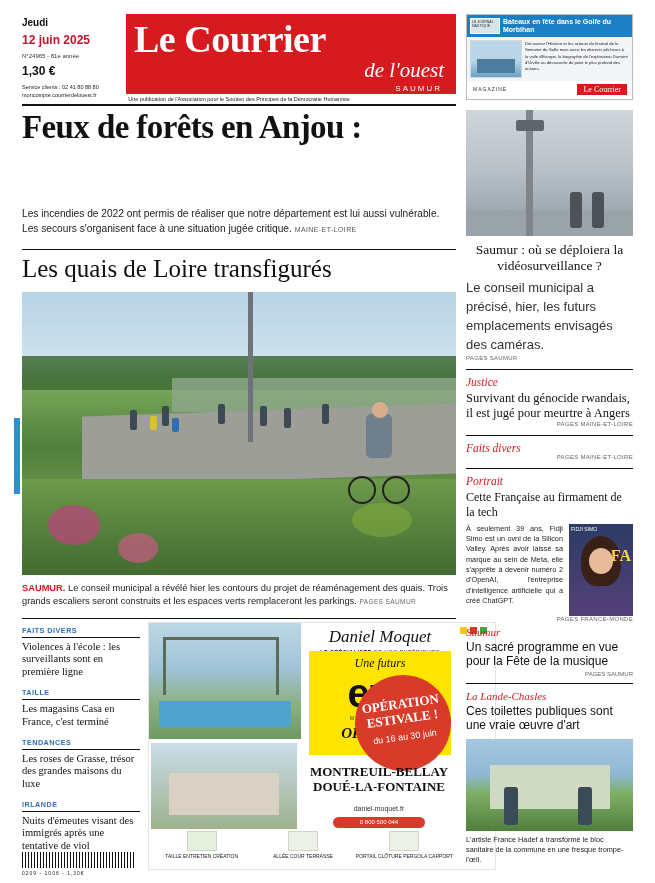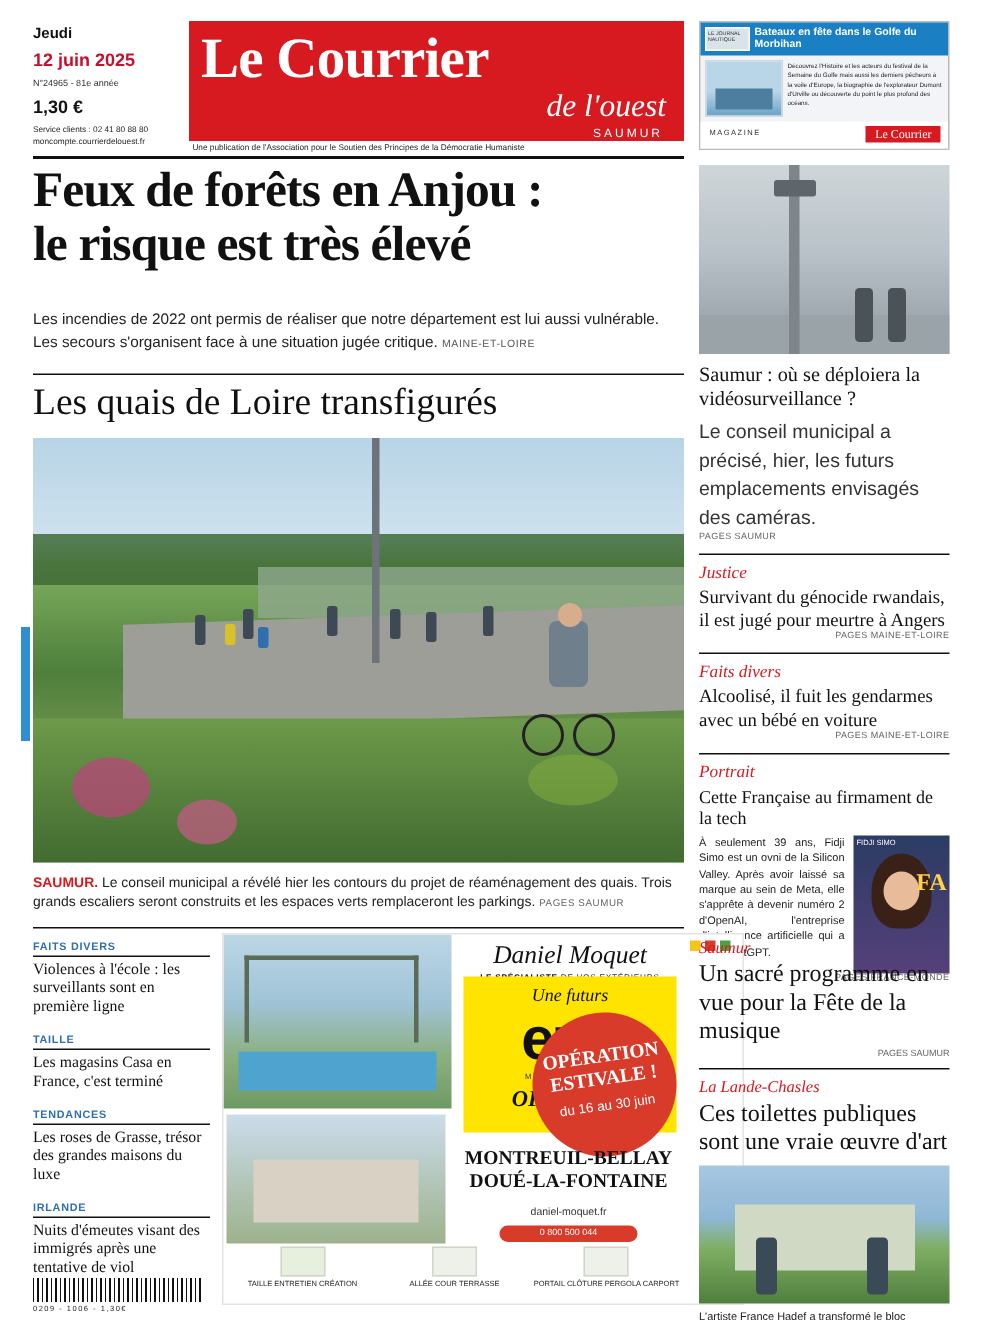--- a/index.html
+++ b/index.html
@@ -98,21 +98,21 @@
   .photocap .pages { font-size:6.5px; color:#666; letter-spacing:.4px; }
   .rule-low { position:absolute; left:22px; top:618px; width:434px; height:1px; background:#111; }
 
   
   .rcol { position:absolute; left:466px; top:110px; width:167px; }
   .rphoto { width:167px; height:126px; background:linear-gradient(#cfd6da 0%, #b9c2c8 46%, #8f9aa0 100%); position:relative; overflow:hidden; }
   .rphoto .rpole { position:absolute; left:60px; top:0; width:7px; height:126px; background:#7e868c; }
   .rphoto .cam { position:absolute; left:50px; top:10px; width:28px; height:11px; background:#5e666c; border-radius:2px; }
   .rphoto .rp { position:absolute; bottom:8px; width:12px; height:36px; background:#4c5358; border-radius:3px; }
   .rphoto .ground { position:absolute; left:0; bottom:0; width:100%; height:26px; background:#9aa3a8; }
-  .rph { font-family:"Liberation Serif",serif; font-size:13.5px; line-height:1.2; margin-top:6px; color:#111; }
+  .rph { font-family:"Liberation Serif",serif; font-size:13.5px; line-height:1.2; margin-top:6px; color:#111;text-align:center; }
   .rdek { font-size:13px; line-height:1.45; color:#333; margin-top:5px; }
   .rpages { font-size:6px; color:#666; letter-spacing:.3px; }
   .rrule { height:1px; background:#111; margin:8px 0 6px; }
   .rkicker { color:#d71920; font-family:"Liberation Serif",serif; font-style:italic; font-size:11.5px; }
   .rtitle { font-family:"Liberation Serif",serif; font-size:12.5px; line-height:1.22; margin-top:3px; }
   .rtitle.sm { font-size:12px; }
   .portrait-wrap { display:flex; gap:6px; margin-top:4px; }
   .portrait-txt { flex:1; font-size:7.3px; line-height:1.42; color:#222; text-align:justify; }
   .portrait-img { width:64px; height:92px; background:linear-gradient(#2b3c64, #55407a); position:relative; overflow:hidden; }
   .portrait-img .hair { position:absolute; left:12px; top:12px; width:40px; height:50px; background:#3a2118; border-radius:50% 50% 40% 40%; }
@@ -155,21 +155,21 @@
   .ad .houserow { position:absolute; left:2px; top:120px; width:146px; height:86px; background:linear-gradient(#cbdceb, #9db28c); }
   .ad .houserow:after { content:""; position:absolute; left:18px; top:30px; width:110px; height:42px; background:#d9d2c4; }
   .ad .icons { position:absolute; left:2px; top:208px; width:304px; height:38px; display:flex; }
   .ad .ic { flex:1; text-align:center; font-size:5px; line-height:1.35; color:#222; }
   .ad .ic .chip { width:30px; height:20px; margin:0 auto 2px; background:#eef1ea; border:1px solid #cfd6c8; }
   .ad .ic .chip.grn { background:#e6f0dc; }
 
   
   .brcol { position:absolute; left:466px; top:626px; width:167px; }
   .brcol .k { color:#d71920; font-family:"Liberation Serif",serif; font-style:italic; font-size:11px; }
-  .brcol .t { font-family:Liberation Serif, serif; font-size:16px; line-height:1.2; margin-top:2px; }
+  .brcol .t { font-family:Liberation Sans, sans-serif; font-size:12px; line-height:1.2; margin-top:2px; }
   .brcol .pg { font-size:6px; color:#666; text-align:right; margin-top:2px; }
   .brcol .hr { height:1px; background:#111; margin:6px 0; }
   .brphoto { width:167px; height:92px; margin-top:6px; background:linear-gradient(#a8c7e0 0%, #8fb8d6 38%, #7fae63 60%, #4f7f3d 100%); position:relative; overflow:hidden; }
   .brphoto .wall { position:absolute; left:24px; top:26px; width:120px; height:44px; background:#cfd9c4; }
   .brphoto .m1, .brphoto .m2 { position:absolute; bottom:6px; width:14px; height:38px; background:#3b4a57; border-radius:3px; }
   .brphoto .m1 { left:38px; }
   .brphoto .m2 { left:112px; }
   .brcap { font-size:7.3px; line-height:1.4; margin-top:4px; color:#222; }
 
   
@@ -210,21 +210,20 @@
       <div class="promo-text">Découvrez l'Histoire et les acteurs du festival de la Semaine du Golfe mais aussi les derniers pêcheurs à la voile d'Europe, la biographie de l'explorateur Dumont d'Urville ou découverte du point le plus profond des océans.</div>
     </div>
     <div class="promo-foot">
       <span class="mag">MAGAZINE</span>
       <span class="lc">Le Courrier</span>
     </div>
   </div>
 
   <div class="headline">
     <div>Feux de forêts en Anjou :</div>
-    <div>le risque est très élevé</div>
   </div>
   <div class="standfirst">
     <span>Les incendies de 2022 ont permis de réaliser que notre département est lui aussi vulnérable. Les secours s'organisent face à une situation jugée critique.</span>
     <span class="tag">MAINE-ET-LOIRE</span>
   </div>
   <div class="rule-mid"></div>
 
   <div class="head2">Les quais de Loire transfigurés</div>
   <div class="mainphoto">
     <div class="treeline"></div>
@@ -273,21 +272,20 @@
     <div class="rdek">Le conseil municipal a précisé, hier, les futurs emplacements envisagés des caméras.</div>
     <div class="rpages">PAGES SAUMUR</div>
 
     <div class="rrule"></div>
     <div class="rkicker">Justice</div>
     <div class="rtitle">Survivant du génocide rwandais, il est jugé pour meurtre à Angers</div>
     <div class="rpages" style="text-align:right">PAGES MAINE-ET-LOIRE</div>
 
     <div class="rrule"></div>
     <div class="rkicker">Faits divers</div>
-    <div class="rtitle">Alcoolisé, il fuit les gendarmes avec un bébé en voiture</div>
     <div class="rpages" style="text-align:right">PAGES MAINE-ET-LOIRE</div>
 
     <div class="rrule"></div>
     <div class="rkicker">Portrait</div>
     <div class="rtitle sm">Cette Française au firmament de la tech</div>
     <div class="portrait-wrap">
       <div class="portrait-txt">À seulement 39 ans, Fidji Simo est un ovni de la Silicon Valley. Après avoir laissé sa marque au sein de Meta, elle s'apprête à devenir numéro 2 d'OpenAI, l'entreprise d'intelligence artificielle qui a créé ChatGPT.</div>
       <div class="portrait-img">
         <span class="badge">FIDJI SIMO</span>
         <span class="hair"></span>

